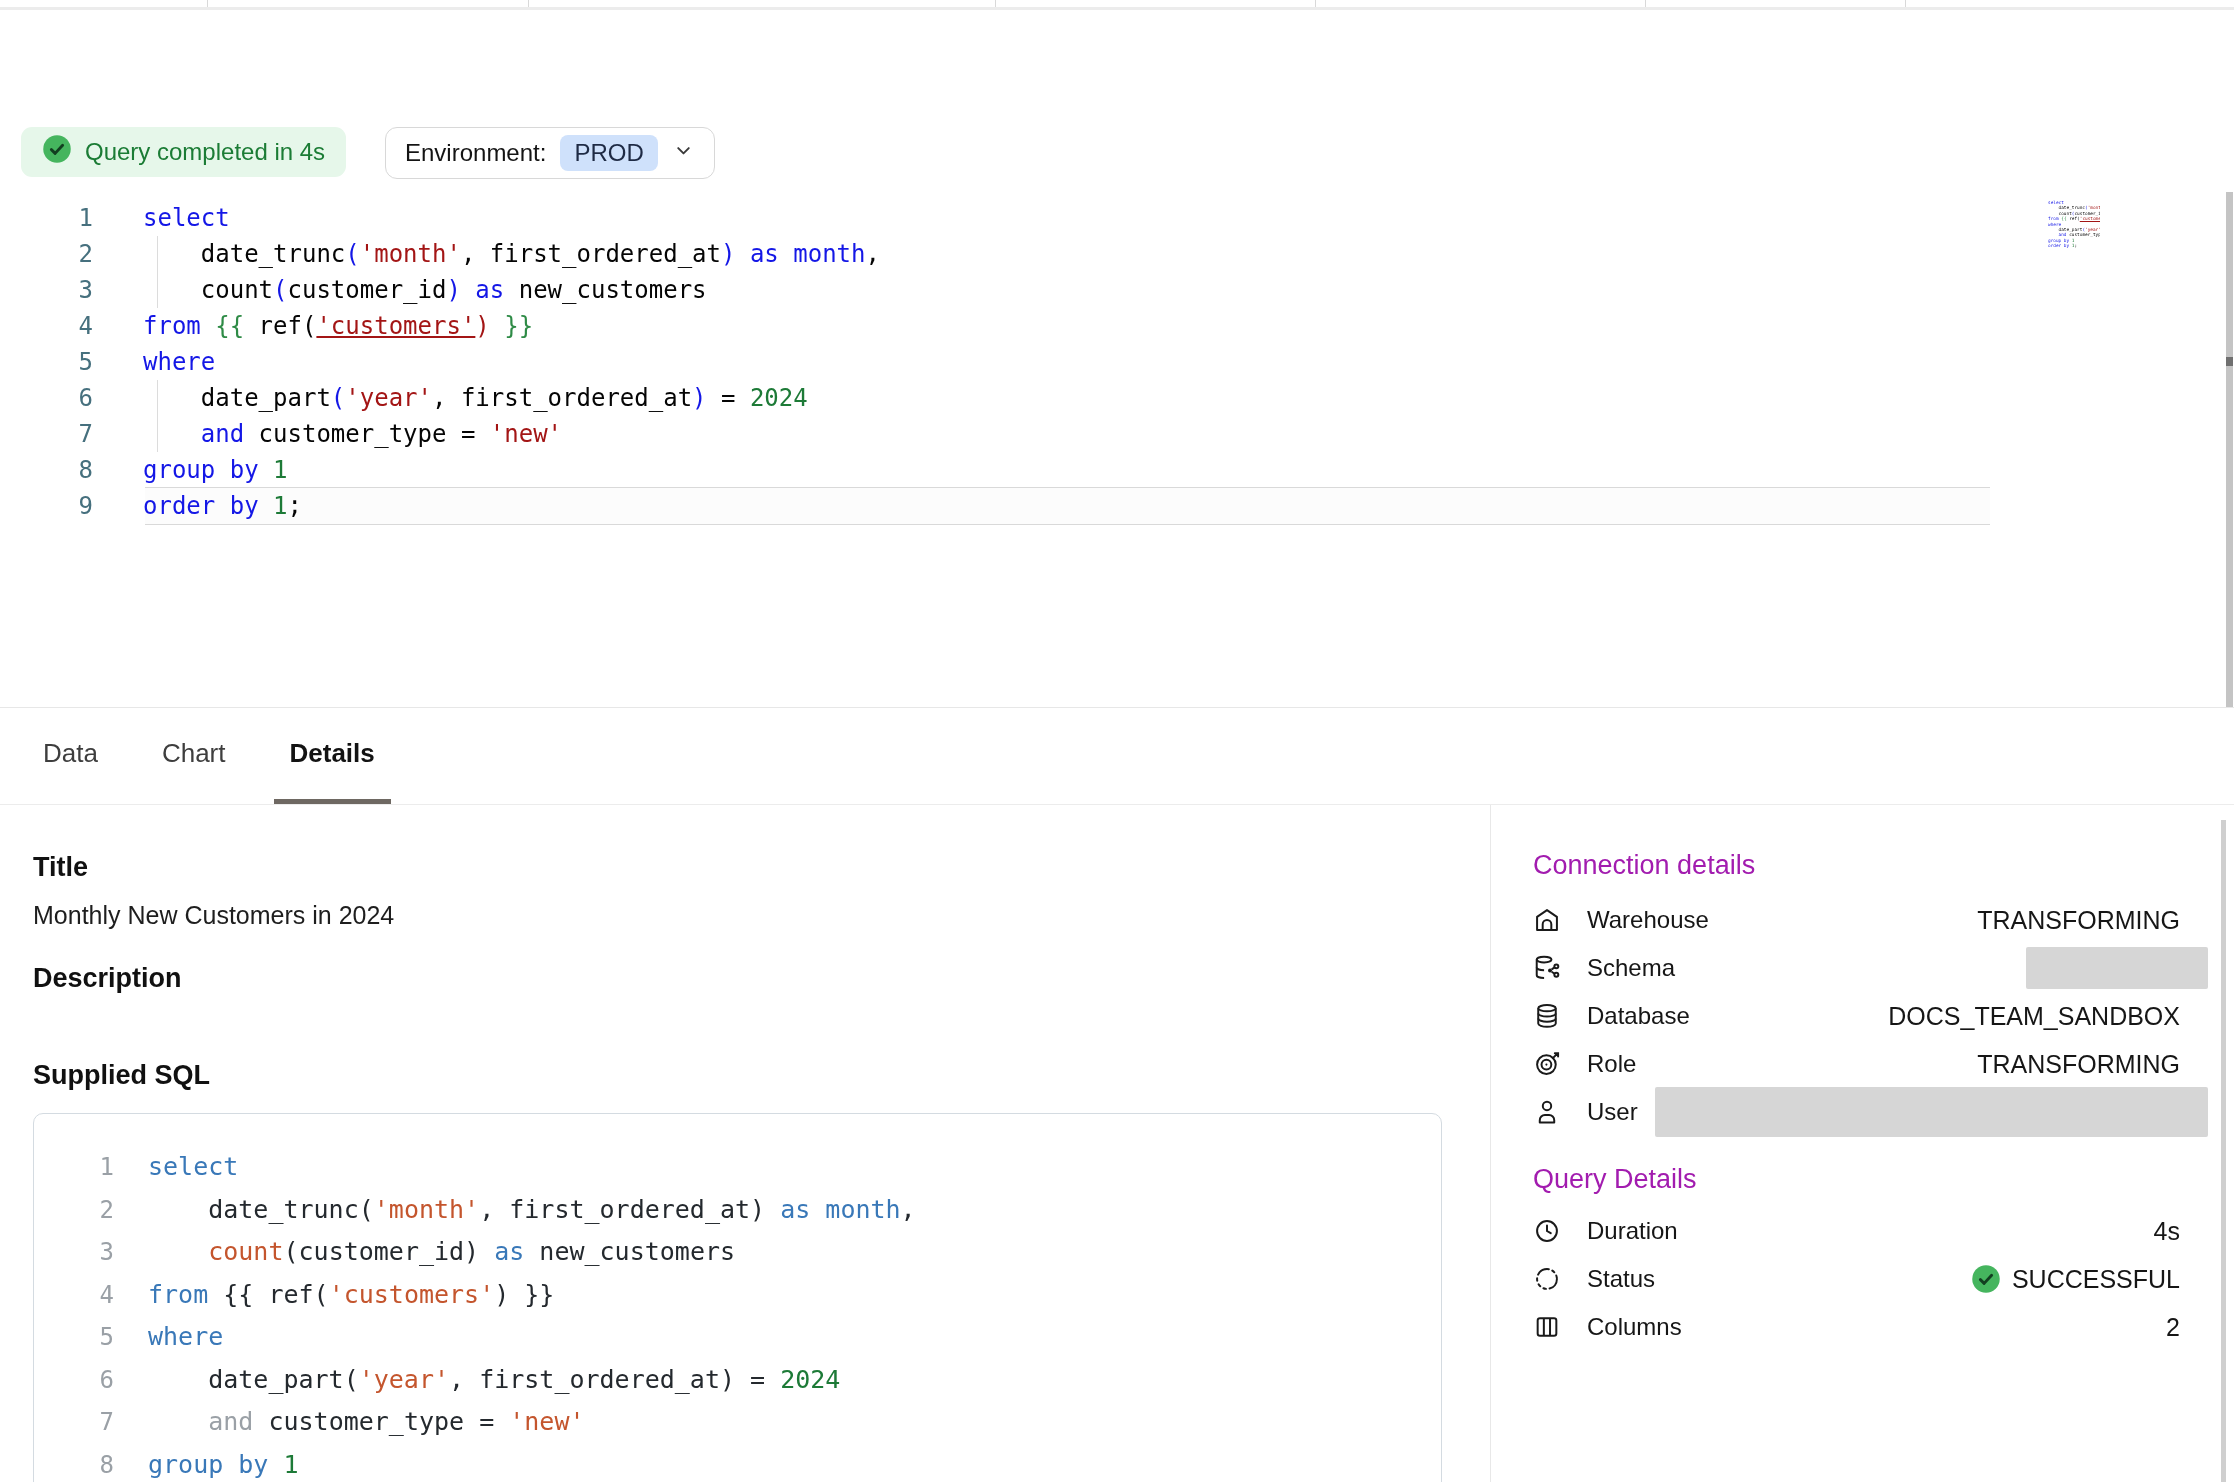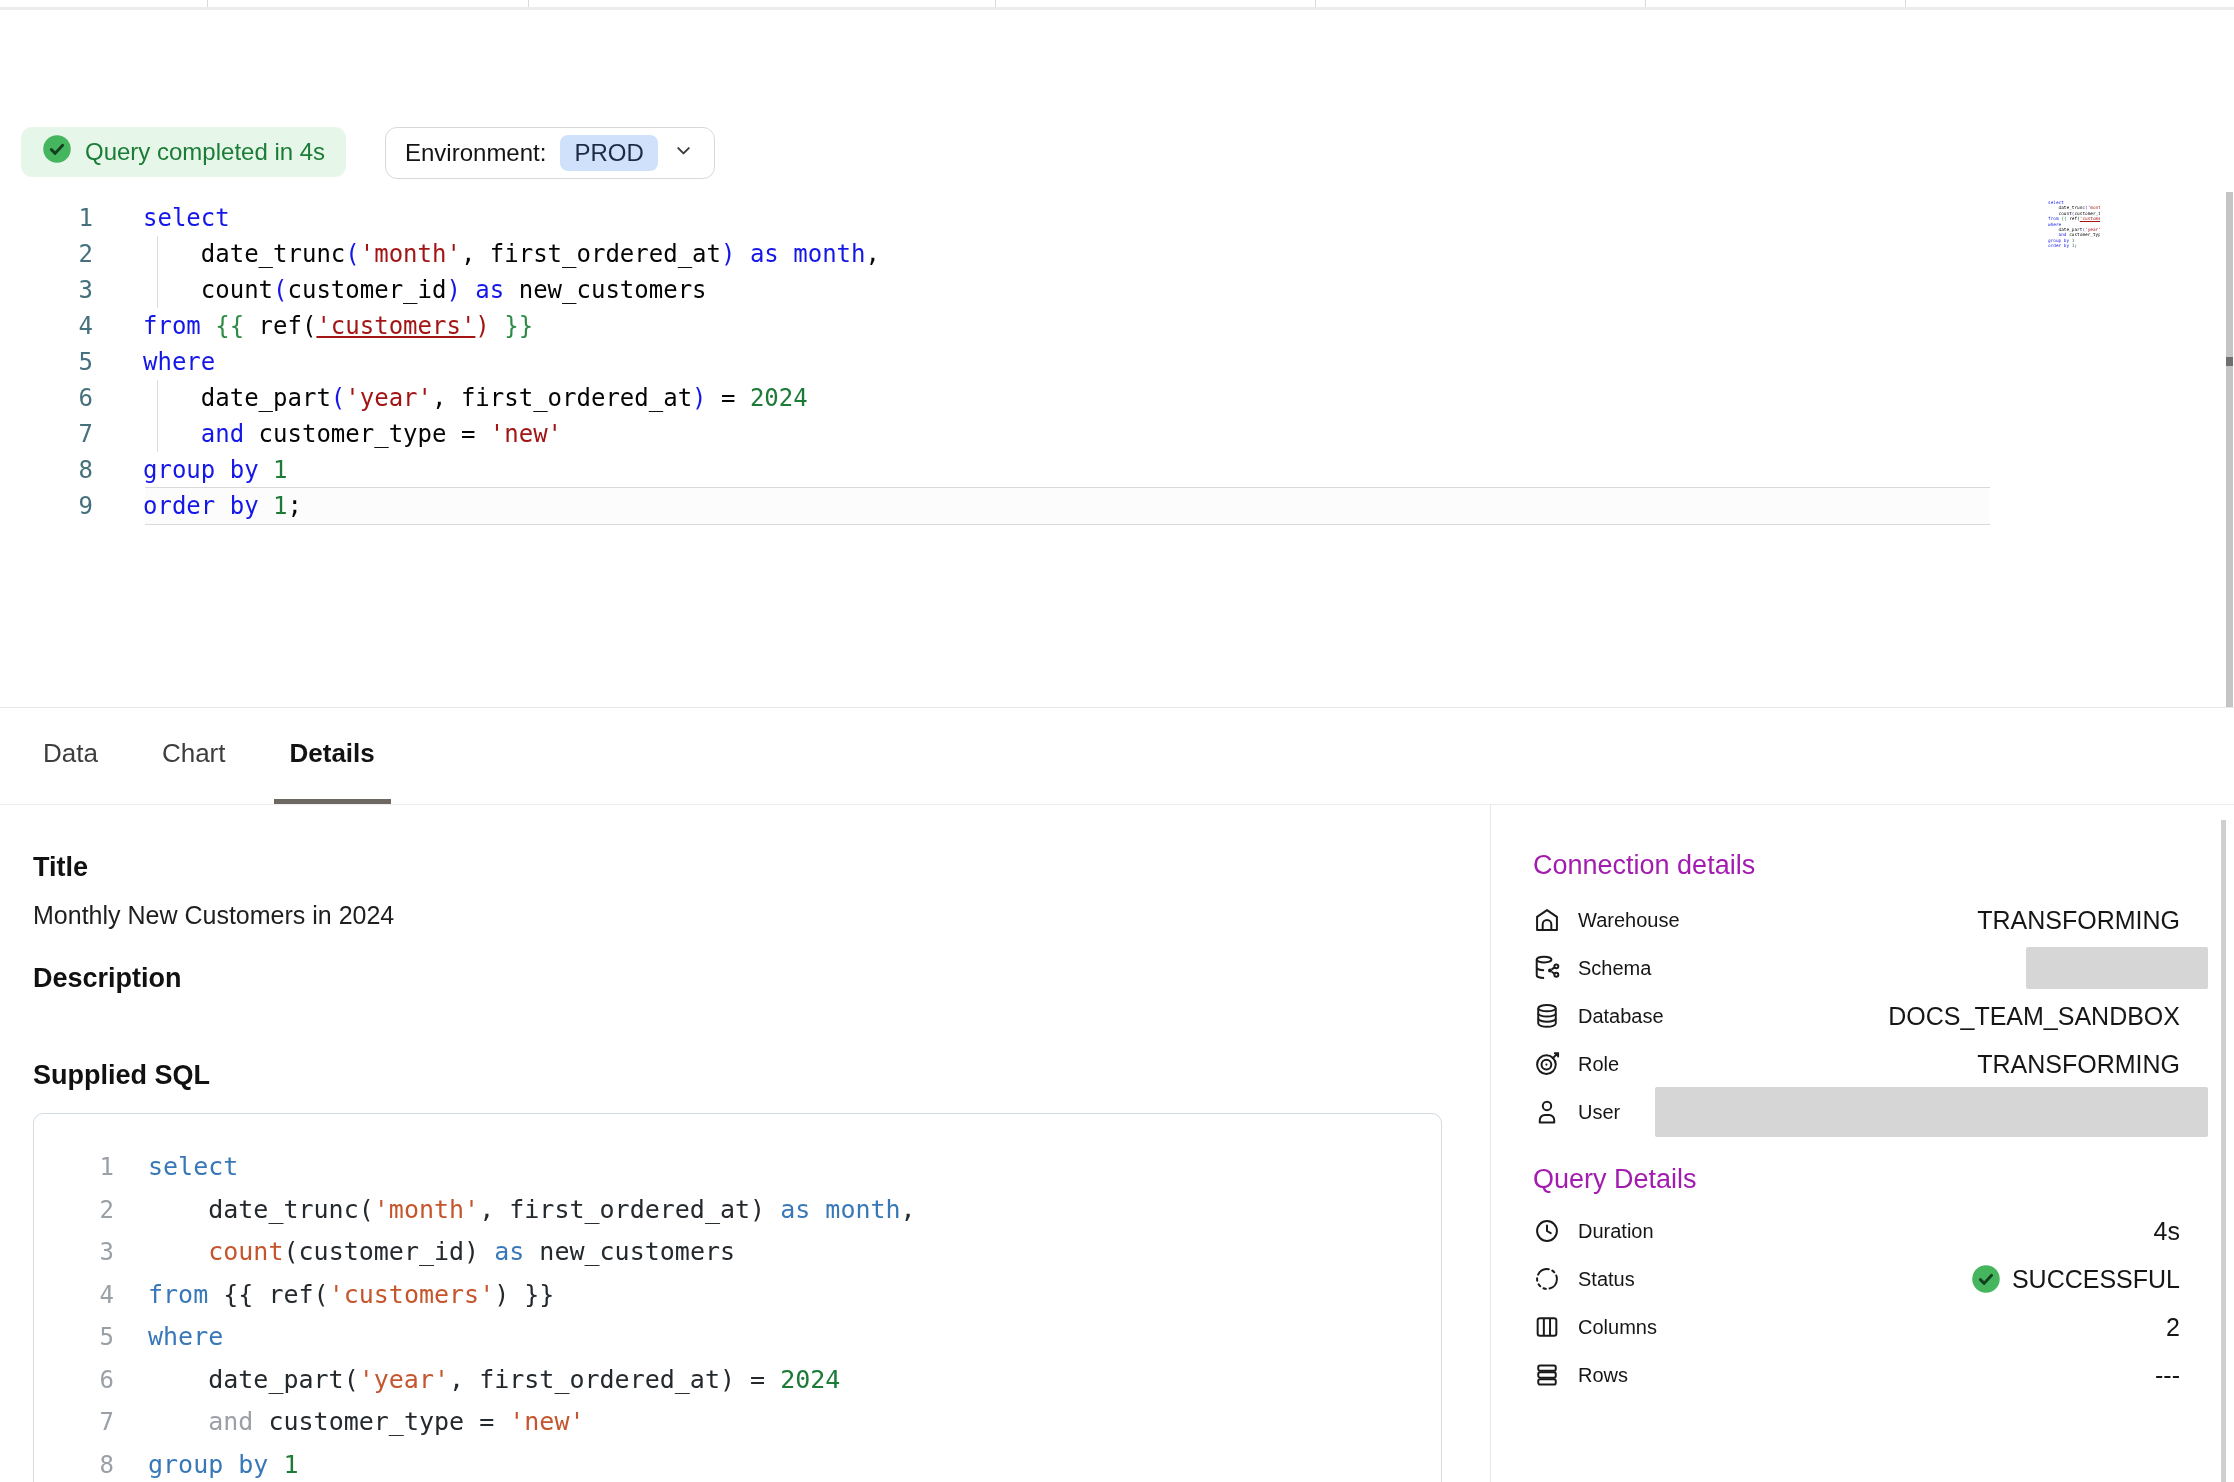--- a/index.html
+++ b/index.html
@@ -75,21 +75,21 @@
   .sqlbox .tok-p { color:#24292e; }
   
   .details-right { position:absolute; left:1490px; top:805px; width:744px; height:677px; border-left:1px solid #e8e8e8; background:#fff; }
   .details-right .p-head { position:absolute; left:42px; font-size:27px; font-weight:400; color:#a21caf; }
   .conn-head { top:45px; } .query-head { top:359px; }
   .rows-list { position:absolute; left:0; width:100%; }
   .conn-rows { top:91px; } .query-rows { top:402px; }
   .d-row { display:flex; align-items:center; height:48px; padding:0 54px 0 42px; }
   .d-row .ric { width:28px; height:28px; flex:0 0 28px; display:flex; align-items:center; }
   .d-row .ric svg { width:28px; height:28px; stroke:#1a1a1a; }
-  .d-row .rlabel { margin-left:17px; font-size:20px; color:#161616; }
+  .d-row .rlabel { margin-left:26px; font-size:24px; color:#161616; }
   .d-row .spacer { flex:1; }
   .d-row .rvalue { font-size:25px; color:#161616; display:flex; align-items:center; gap:11px; }
   .d-row .rvalue svg { width:30px; height:30px; }
   .redact { background:#d6d6d6; border-radius:2px; margin-right:-28px; }
   .panel-scrollbar { position:absolute; right:8px; top:15px; bottom:0; width:5px; background:#cfcfcf; }
 </style>
 </head>
 <body>
 
 <div class="app">
@@ -293,31 +293,17 @@
               <rect x="4" y="4.5" width="16" height="15" rx="2"></rect>
               <path d="M9.3 4.5v15M14.6 4.5v15"></path>
             </svg>
           </span>
           <span class="rlabel">Columns</span>
           <span class="spacer"></span>
           <span class="rvalue">
             <span>2</span>
           </span>
         </div>
-        <div class="d-row">
-          <span class="ric">
-            <svg viewBox="0 0 24 24" fill="none" stroke-width="1.7">
-              <rect x="4.5" y="3.8" width="15" height="4.6" rx="1.6"></rect>
-              <rect x="4.5" y="9.7" width="15" height="4.6" rx="1.6"></rect>
-              <rect x="4.5" y="15.6" width="15" height="4.6" rx="1.6"></rect>
-            </svg>
-          </span>
-          <span class="rlabel">Rows</span>
-          <span class="spacer"></span>
-          <span class="rvalue">
-            <span>---</span>
-          </span>
-        </div>
       </div>
     <div class="panel-scrollbar"></div>
   </div>
 
 </div>
 
 </body></html>

